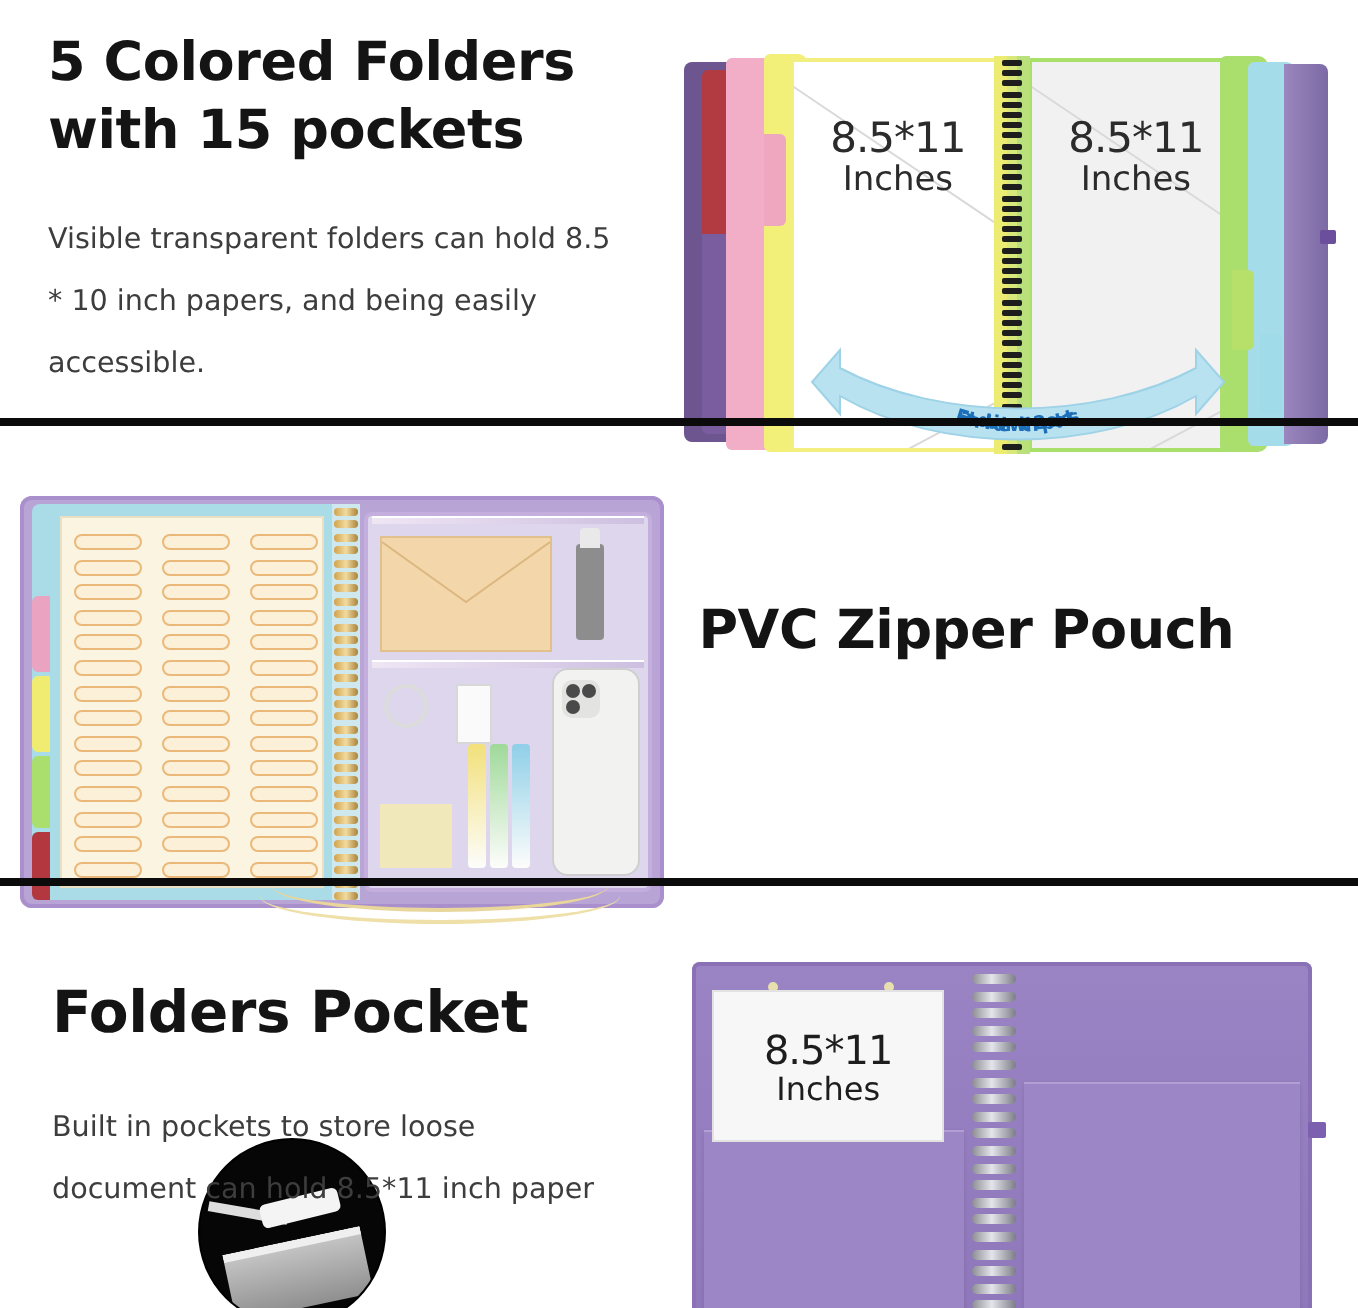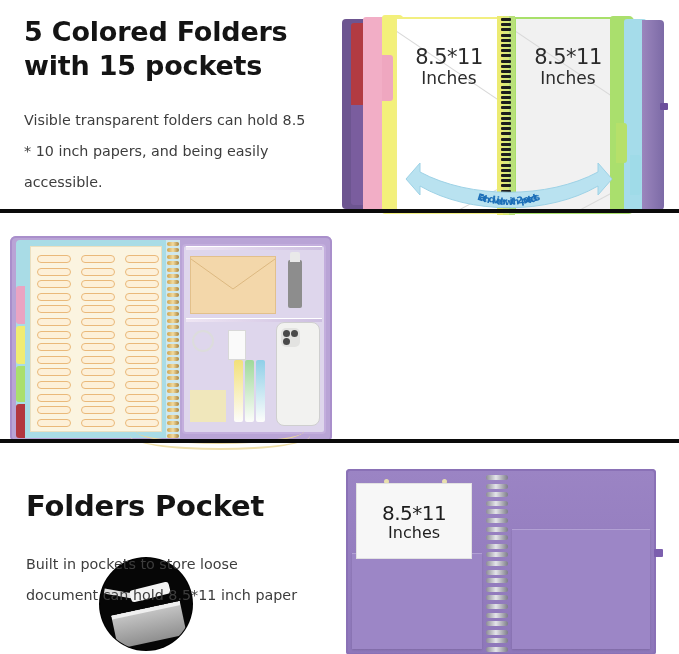--- a/index.html
+++ b/index.html
@@ -1,21 +1,21 @@
 <!DOCTYPE html>
 <html><head>
 <meta charset="utf-8">
 <style>
   * { box-sizing: border-box; margin:0; padding:0; }
   html,body { width:679px; height:654px; background:#ffffff;
     font-family:"DejaVu Sans","Liberation Sans",sans-serif; overflow:hidden; }
 
   .sheet { width:679px; height:654px; position:relative; background:#fff; }
 
-  .panel { position:absolute; left:0; width:666px; display:flex;align-items:center; }
+  .panel { position:absolute; left:0; width:666px; display:flex; }
   .panel-1 { top:0; height:213px; }
   .panel-2 { top:216px; height:226px; }
   .panel-3 { top:445px; height:209px; }
 
   .divider-rule { position:absolute; left:0; width:679px; height:4px;
     background:#0b0b0b; }
   .rule-1 { top:209px; }
   .rule-2 { top:439px; }
 
   .text-col { display:flex; flex-direction:column; justify-content:center; }
@@ -433,20 +433,21 @@
       </div>
 
       <div class="magnifier">
         <div class="zip-arm"></div>
         <div class="zip-pull"></div>
         <div class="zip-teeth"></div>
       </div>
     </div>
 
     <div class="text-col p2-text">
+      <h2 class="head head-2">PVC Zipper Pouch</h2>
     </div>
   </div>
 
   <div class="divider-rule rule-2"></div>
 
   <div class="panel panel-3">
 
     <div class="text-col p3-text">
       <h2 class="head head-3">Folders Pocket</h2>
       <p class="body-t">Built in pockets to store loose document can hold 8.5*11 inch paper</p>

